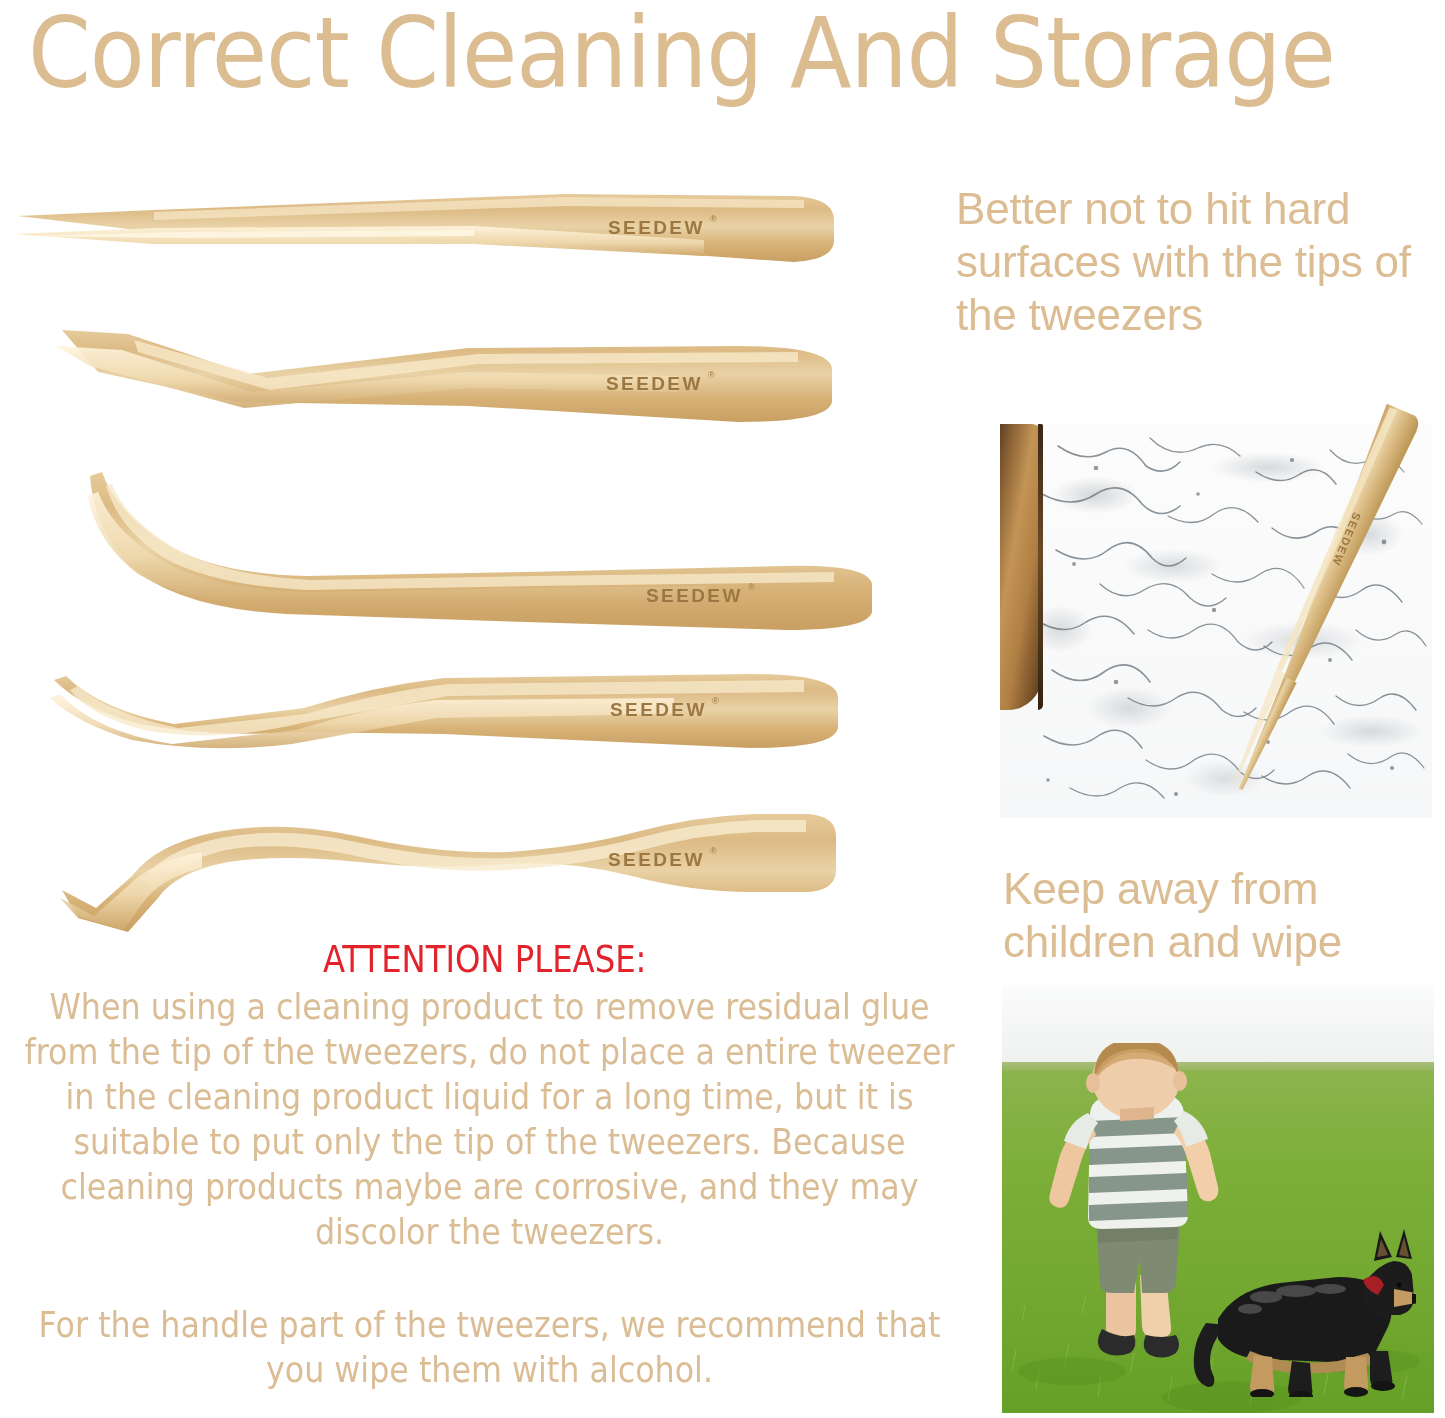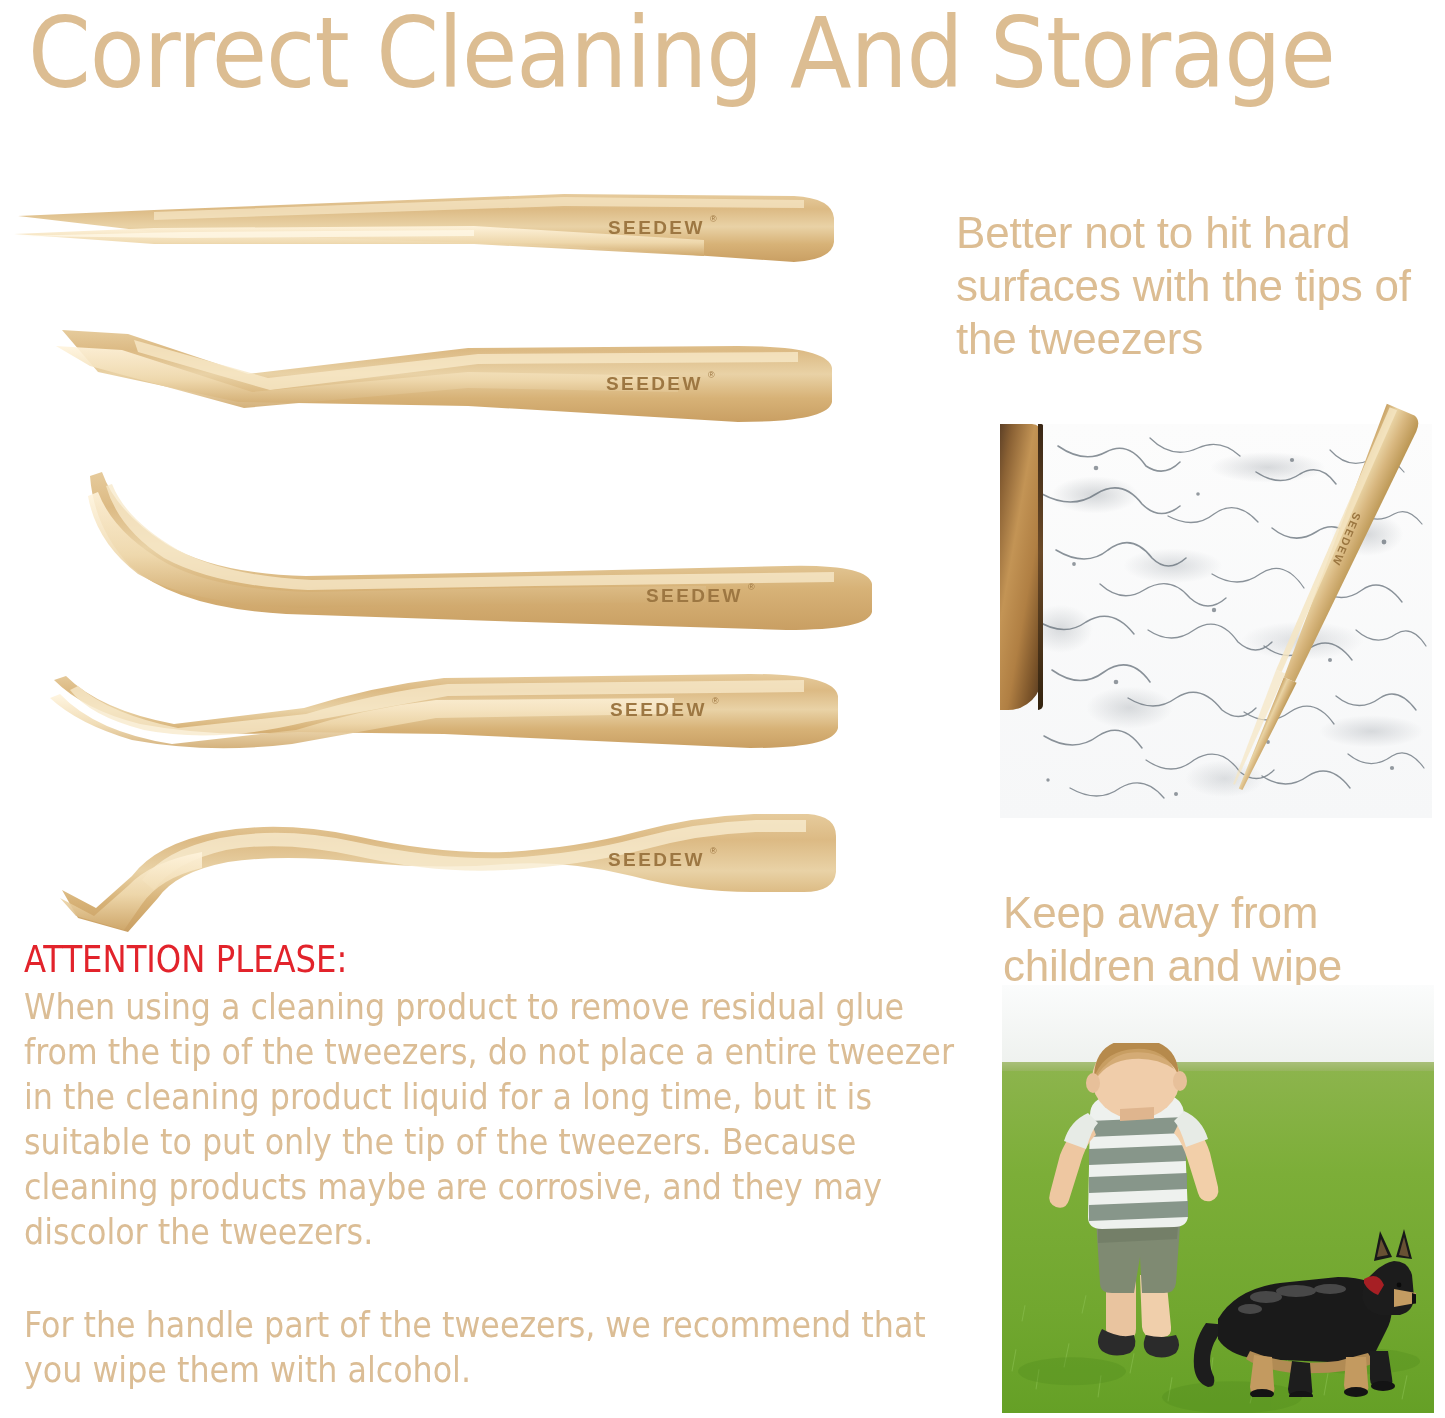--- a/index.html
+++ b/index.html
@@ -63,20 +63,21 @@
     font-size: 9px;
     fill: #9d7742;
   }
 
   
   .attention-block {
     position: absolute;
     left: 24px;
     top: 940px;
     width: 950px;
+    text-align: center;
   }
   .attention-heading {
     font-family: "DejaVu Sans Condensed", "Liberation Sans Narrow", "Liberation Sans", sans-serif;
     font-size: 37px;
     line-height: 1.08;
     color: #e2232b;
     font-weight: 400;
     letter-spacing: 0px;
     margin: 0 0 4px 0;
     transform: scaleX(0.97);
@@ -96,21 +97,20 @@
 
   
   .tip-text {
     position: absolute;
     font-family: "Liberation Sans", sans-serif;
     font-size: 44px;
     line-height: 53px;
     color: #dcbd93;
     font-weight: 400;
     letter-spacing: -0.2px;
-    margin-top: 24px;
   }
   #tip-hard-surfaces { left: 956px; top: 182px; width: 490px; }
   #tip-children-pets { left: 1003px; top: 862px; width: 440px; }
 
   
   .photo {
     position: absolute;
     overflow: hidden;
   }
   #photo-marble {

